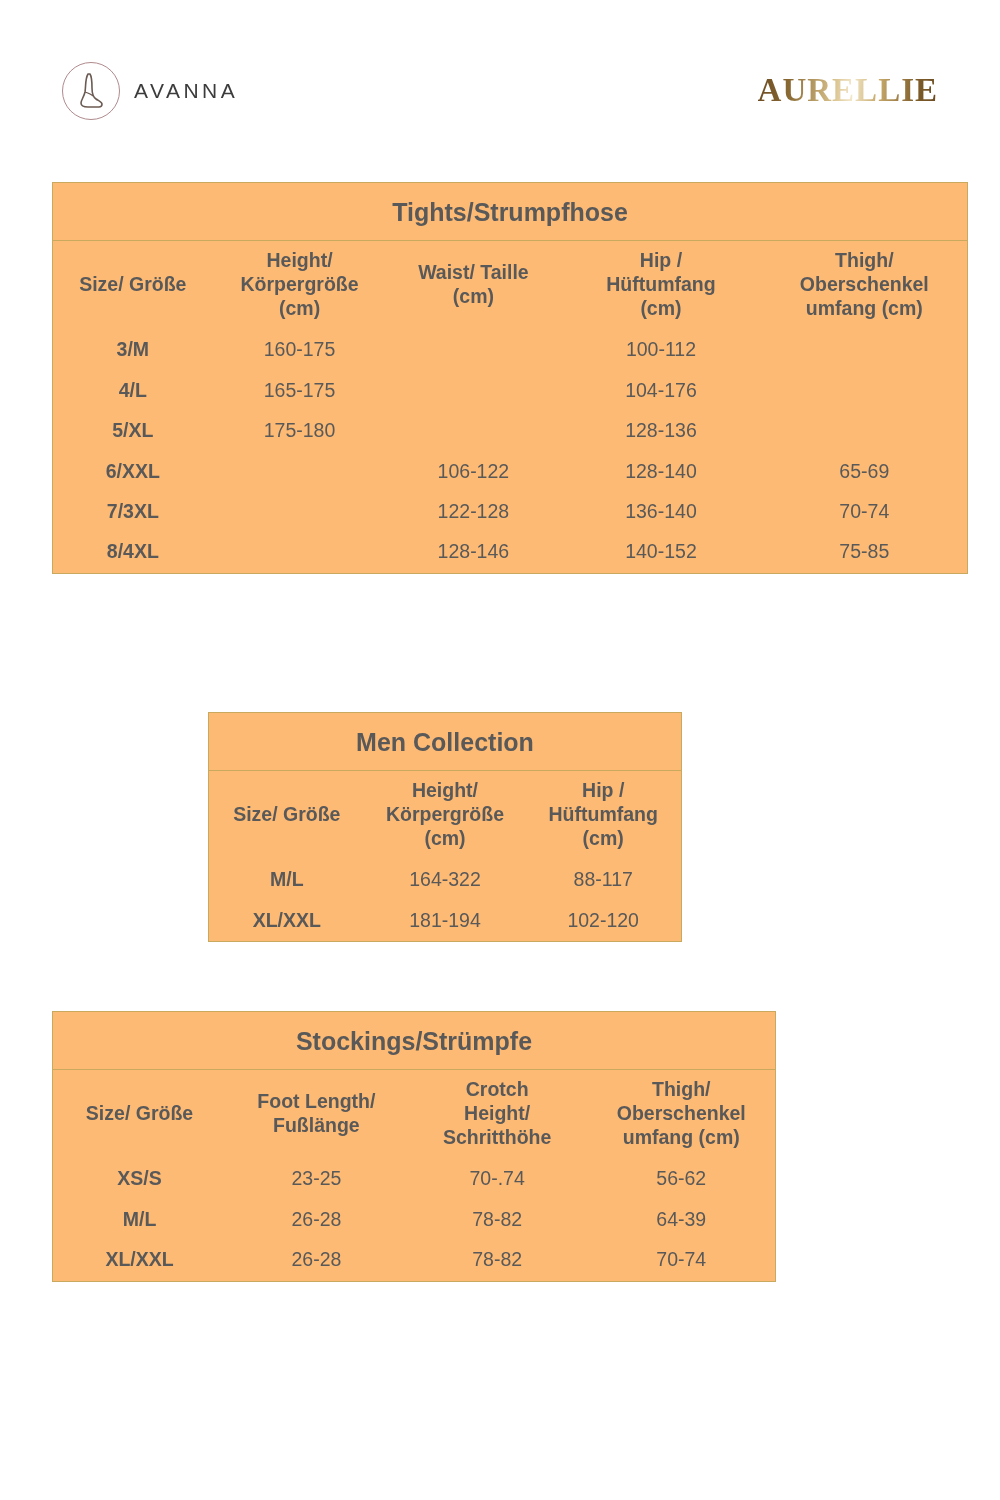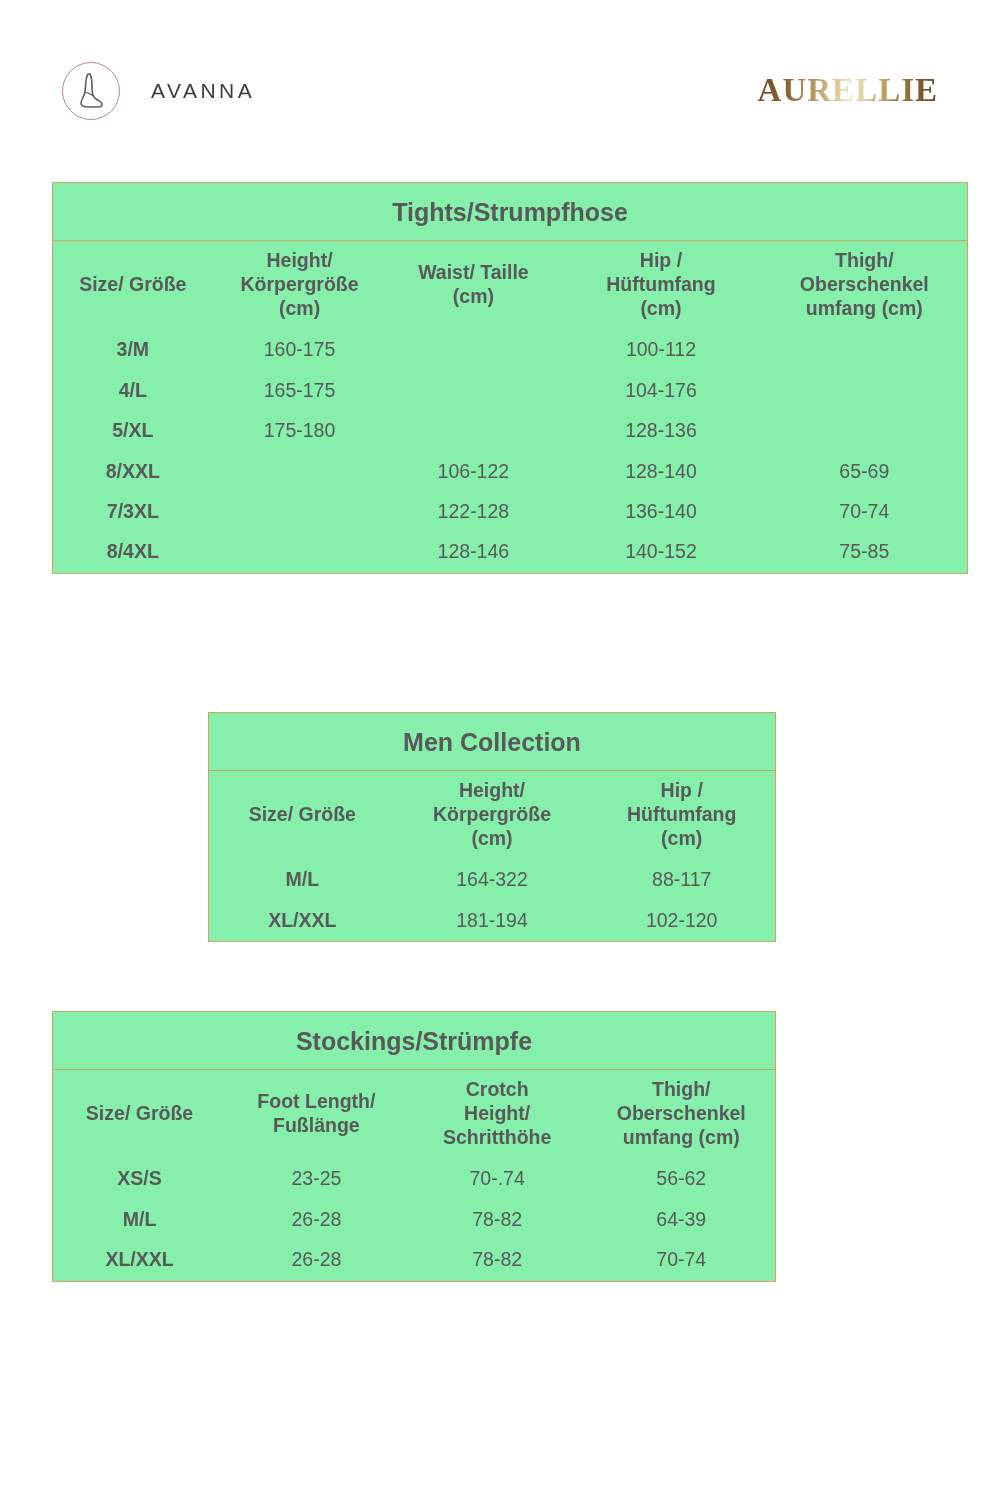--- a/index.html
+++ b/index.html
@@ -23,21 +23,21 @@
     left: 0;
     width: 1000px;
     height: 150px;
   }
   .brand-left {
     position: absolute;
     left: 62px;
     top: 62px;
     display: flex;
     align-items: center;
-    gap: 31px;
+    gap: 14px;
   }
   .avanna-mark {
     width: 56px;
     height: 56px;
     border-radius: 50%;
     border: 1.5px solid #b08a8e;
     position: relative;
     display: block;
   }
   .avanna-mark svg {
@@ -65,21 +65,21 @@
     background-clip: text;
     color: transparent;
     -webkit-text-fill-color: transparent;
   }
 
   
   .sizetable {
     position: absolute;
     border: 1px solid #c8a95e;
     border-collapse: collapse;
-    background: #86efac;
+    background: #fdba74;
     table-layout: fixed;
   }
   .sizetable .caption-cell {
     text-align: center;
     font-size: 25px;
     font-weight: bold;
     color: #595959;
     padding: 14px 4px 13px 4px;
     border-bottom: 1px solid #c8a95e;
   }
@@ -108,21 +108,21 @@
   
   #table-tights {
     left: 52px;
     top: 182px;
     width: 916px;
   }
   
   #table-men {
     left: 208px;
     top: 712px;
-    width: 568px;
+    width: 474px;
   }
   
   #table-stockings {
     left: 52px;
     top: 1011px;
     width: 724px;
   }
 </style>
 </head>
 <body>
@@ -191,21 +191,21 @@
       <td></td>
     </tr>
     <tr>
       <td class="sizecol">5/XL</td>
       <td>175-180</td>
       <td></td>
       <td>128-136</td>
       <td></td>
     </tr>
     <tr>
-      <td class="sizecol">8/XXL</td>
+      <td class="sizecol">6/XXL</td>
       <td></td>
       <td>106-122</td>
       <td>128-140</td>
       <td>65-69</td>
     </tr>
     <tr>
       <td class="sizecol">7/3XL</td>
       <td></td>
       <td>122-128</td>
       <td>136-140</td>

